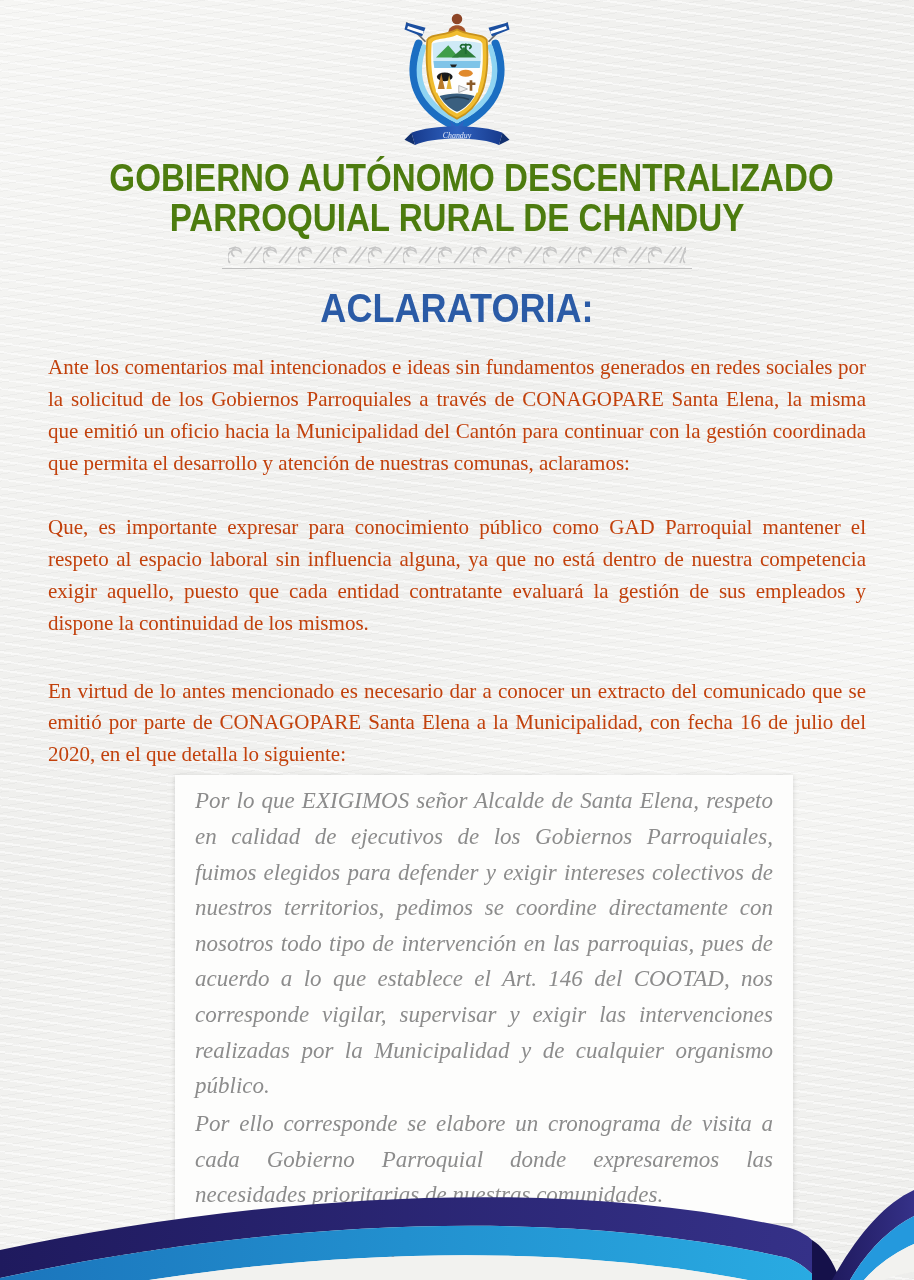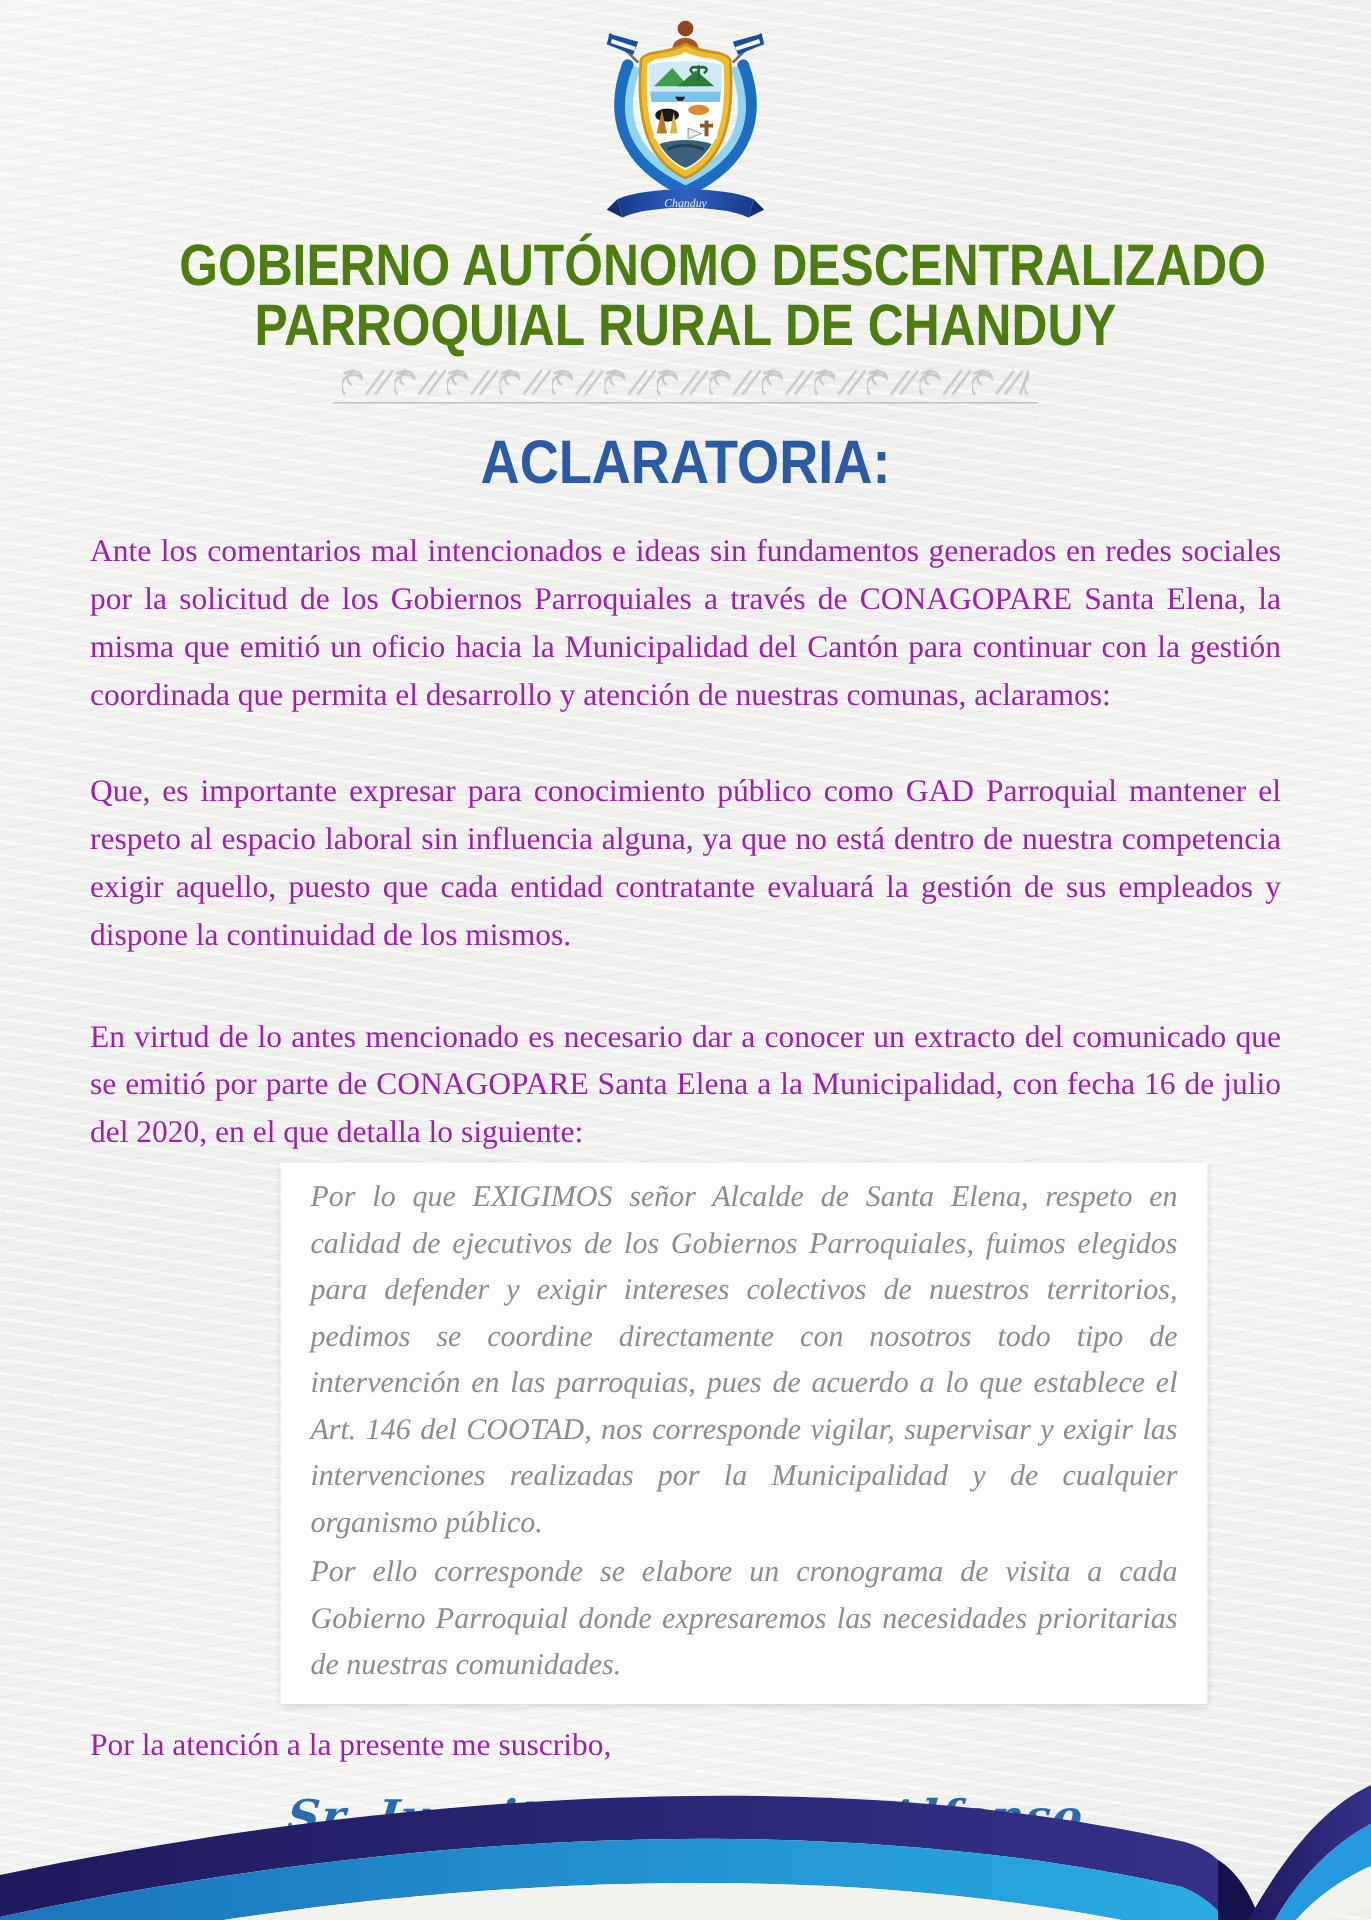--- a/index.html
+++ b/index.html
@@ -5,53 +5,53 @@
   html,body{margin:0;padding:0;}
   body{
     width:914px;height:1280px;position:relative;overflow:hidden;
     background-color:#f3f3f1;
     background-image:
       repeating-linear-gradient(172deg, rgba(120,120,125,0.05) 0 1px, rgba(0,0,0,0) 1px 7px),
       repeating-linear-gradient(8deg, rgba(255,255,255,0.55) 0 2px, rgba(0,0,0,0) 2px 9px),
       linear-gradient(135deg,#f6f6f4 0%,#efefed 40%,#f5f5f3 70%,#ededeb 100%);
     font-family:"Liberation Serif", serif;
   }
-  .page{position:absolute;inset:0;padding:0 60px;box-sizing:border-box;}
+  .page{position:absolute;inset:0;padding:0 48px;box-sizing:border-box;}
 
   .crest-wrap{width:100%;display:flex;justify-content:center;padding-top:12px;}
   .crest-wrap svg{width:126px;height:140px;}
 
   .org-name{
     text-align:center;color:#4d7c0f;font-family:"Liberation Sans", sans-serif;
     font-weight:bold;line-height:1.03;margin-top:6px;
   }
   .org-name .line{display:block;font-size:39px;transform:scaleX(0.85);transform-origin:center;white-space:nowrap;}
 
   .band-wrap{display:flex;flex-direction:column;align-items:center;margin-top:5px;}
   .band-wrap svg{width:458px;height:24px;display:block;}
   .band-underline{width:470px;height:1px;background:#bfbfbf;margin-top:1px;}
 
   .doc-title{
     text-align:center;color:#2b5ba6;font-family:"Liberation Sans", sans-serif;
     font-weight:bold;font-size:41px;margin-top:16px;transform:scaleX(0.88);transform-origin:center;
   }
 
-  .body-text{color:#a21caf;font-size:21px;line-height:1.52;text-align:justify;margin:0;}
+  .body-text{color:#c2410c;font-size:21px;line-height:1.52;text-align:justify;margin:0;}
   .p1{margin-top:20px;}
   .p2{margin-top:30px;}
   .p3{margin-top:32px;}
   .p4{margin-top:36px;}
 
   .quote-box{
     width:578px;margin-left:127px;margin-top:4px;
     background:#fdfdfc;box-shadow:0 1px 5px rgba(0,0,0,0.14);
     padding:8px 20px 10px 20px;
   }
   .quote-box p{
-    color:#8c8c8c;font-size:20px;line-height:1.55;font-style:italic;
+    color:#8c8c8c;font-size:23px;line-height:1.55;font-style:italic;
     text-align:justify;margin:0;
   }
   .quote-box p + p{margin-top:2px;}
 
   .closing{margin-top:12px;}
 
   .signature{
     text-align:center;color:#2a6bb0;margin-top:14px;
     font-family:"DejaVu Serif", serif;font-style:italic;font-weight:bold;
   }

